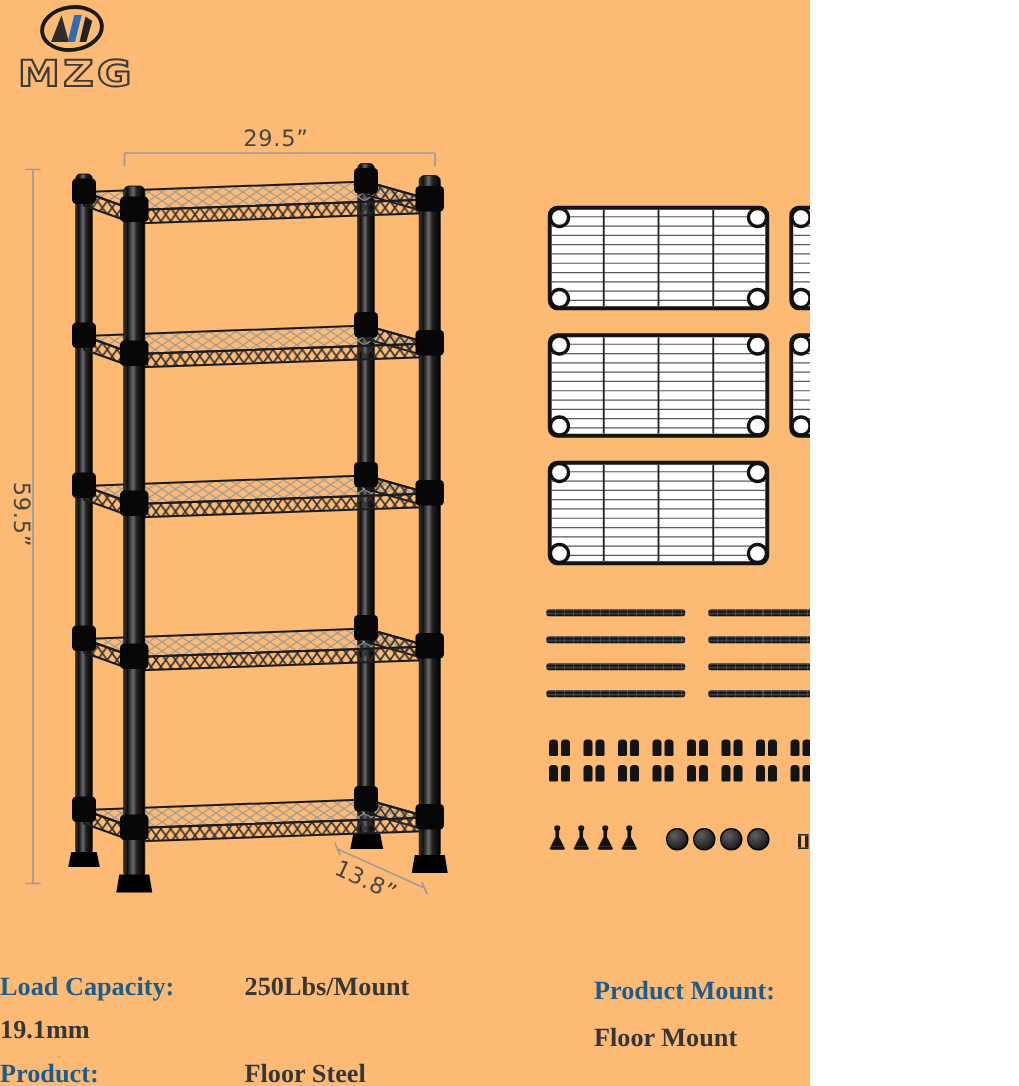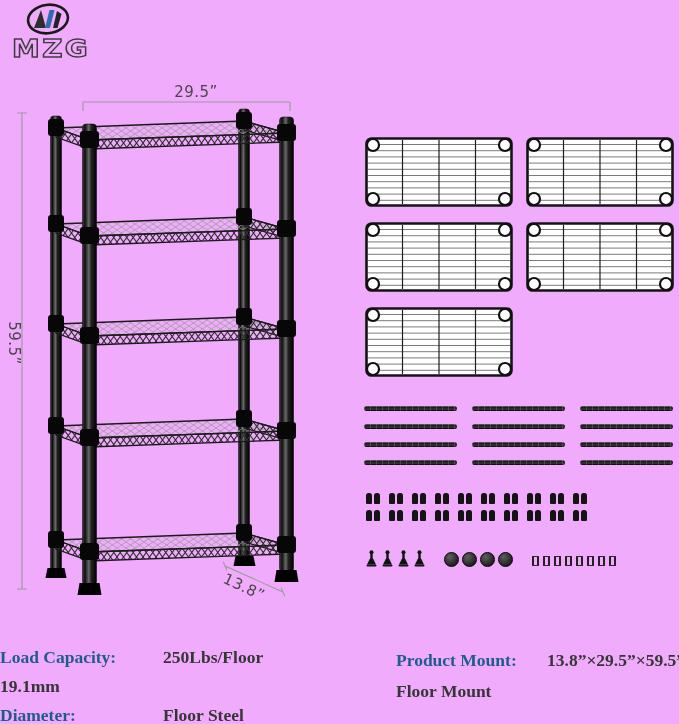--- a/index.html
+++ b/index.html
@@ -1,27 +1,27 @@
 <!DOCTYPE html>
 <html><head>
 <meta charset="utf-8">
 <style>
   html,body{margin:0;padding:0;background:#fff}
-  .stage{position:relative;width:679px;height:724px;background:#f0abfc;overflow:hidden;
+  .stage{position:relative;width:540px;height:724px;background:#fdba74;overflow:hidden;
          font-family:"Liberation Sans",sans-serif}
 
   
   .logo{position:absolute;left:8px;top:2px;width:92px;height:64px}
   .logo-icon{position:absolute;left:18px;top:1px}
   .logo-word{position:absolute;left:1px;top:33px}
 
   
   .dim{position:absolute;font-family:"DejaVu Sans",sans-serif;font-size:15px;color:#474747;
        letter-spacing:.5px;text-align:center;white-space:nowrap}
-  .dim-w{left:164px;top:83px;width:64px}
+  .dim-w{left:152px;top:83px;width:64px}
   .dim-h{left:-17px;top:334px;width:62px;transform:rotate(90deg)}
   .dim-d{left:213px;top:578px;width:62px;transform:rotate(25deg)}
 
   
   .unit{position:absolute;left:0;top:80px}
 
   
   .panel-grid{position:absolute;left:364px;top:136px;width:312px;display:flex;flex-wrap:wrap;gap:13px 11px}
   .panel{width:150px;height:72px;display:block}
 
@@ -449,27 +449,27 @@
       <div class="mini"></div>
       <div class="mini"></div>
       <div class="mini"></div>
       <div class="mini"></div>
       <div class="mini"></div>
     </div>
 
   <div class="specs specs-left">
     <div class="spec-row">
       <span class="spec-label">Load Capacity:</span>
-      <span class="spec-value">250Lbs/Floor</span>
+      <span class="spec-value">250Lbs/Mount</span>
     </div>
     <div class="spec-row">
       <span class="spec-value">19.1mm</span>
     </div>
     <div class="spec-row">
-      <span class="spec-label">Diameter:</span>
+      <span class="spec-label">Product:</span>
       <span class="spec-value">Floor Steel</span>
     </div>
   </div>
 
   <div class="specs specs-right">
     <div class="spec-row">
       <span class="spec-label">Product Mount:</span>
       <span class="spec-value">13.8”×29.5”×59.5”</span>
     </div>
     <div class="spec-row">

